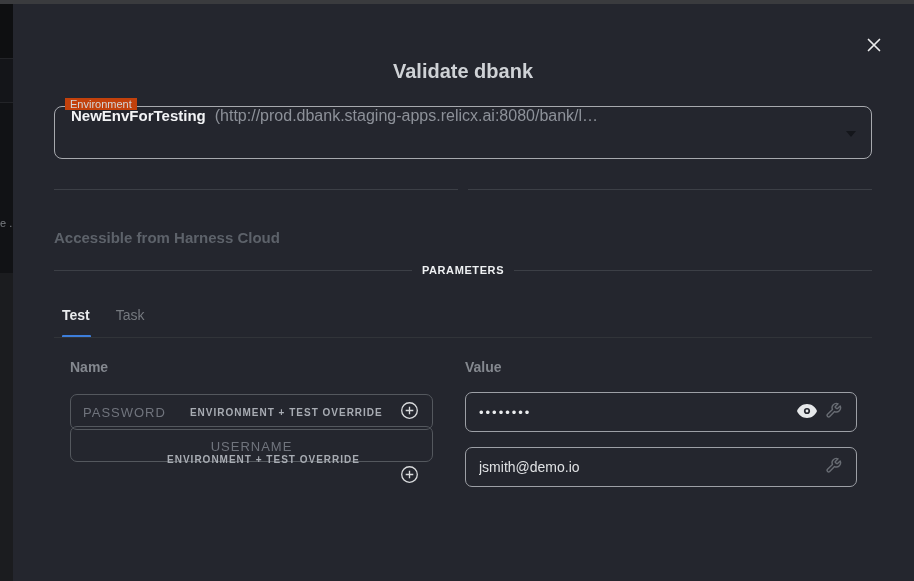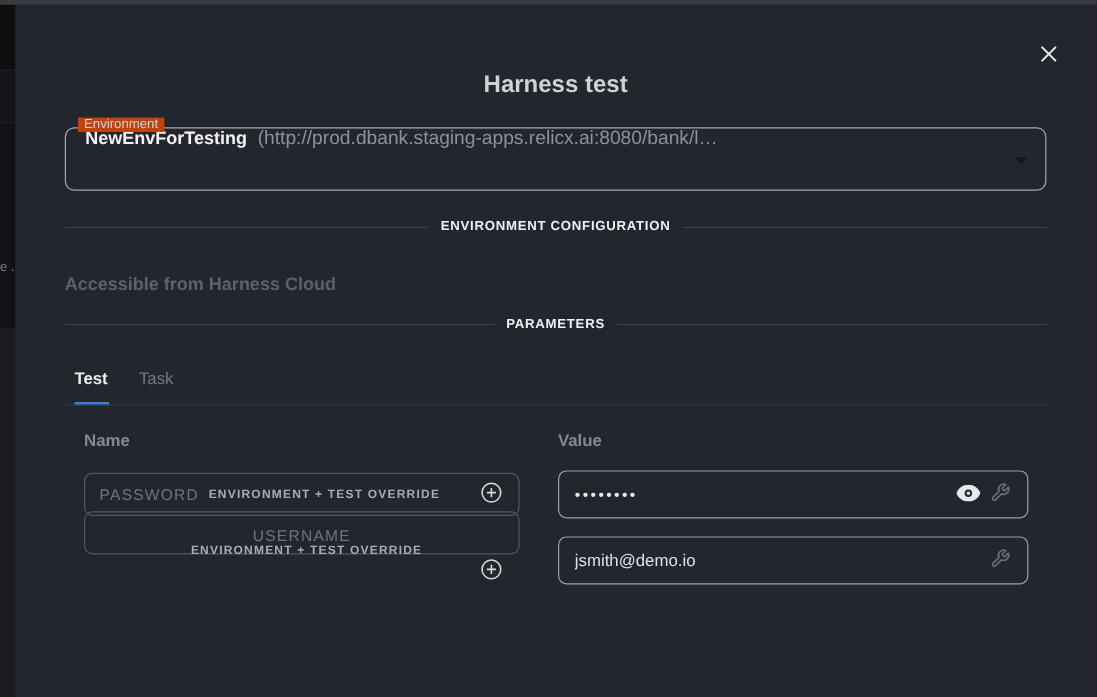--- a/index.html
+++ b/index.html
@@ -53,21 +53,21 @@
   
   .col-header { position:absolute; top:355px; font-size:14px; font-weight:bold; color:#84888f; text-align:left; }
   .col-header.name { left:57px; width:363px; }
   .col-header.value { left:452px; width:392px; }
 
   
   .name-box { position:absolute; left:57px; width:363px; height:36px; border:1px solid #54585e; border-radius:7px; display:flex; align-items:center; padding:12px 12px; }
   .name-box.r1 { top:390px; }
   .name-box.r2 { top:422px;flex-direction:column; }
   .param-name { font-size:13px; color:#70747d; letter-spacing:1px; }
-  .param-badge { font-size:10px; font-weight:bold; color:#a8acb3; letter-spacing:1px; margin-left:8px; white-space:nowrap; }
+  .param-badge { font-size:10px; font-weight:bold; color:#a8acb3; letter-spacing:1px; margin-left:24px; white-space:nowrap; }
   .add-btn { margin-left:auto; width:22px; height:22px; display:flex; align-items:center; justify-content:center; background:none; border:none; cursor:pointer; }
 
   .value-box { position:absolute; left:452px; width:392px; height:40px; border:1px solid #9da0a6; border-radius:7px; display:flex; align-items:center; padding:0 10px 0 13px; }
   .value-box.r1 { top:388px; }
   .value-box.r2 { top:443px;gap:16px; }
   .value-input { flex:1; min-width:0; background:transparent; border:none; outline:none; font-family:"Liberation Sans", sans-serif; }
   .value-input.masked { font-size:13px; letter-spacing:2px; color:#eaecee; }
   .value-input.plain { font-size:14px; color:#e0e2e4; }
   .icon-btn { width:26px; height:26px; display:flex; align-items:center; justify-content:center; background:none; border:none; cursor:pointer; flex:0 0 auto; }
 </style>
@@ -90,34 +90,33 @@
   <div class="dialog">
 
     <button class="close-btn">
       <span>
         <svg width="18" height="18" viewBox="0 0 18 18">
             <path d="M3.5 3.5 L14.5 14.5 M14.5 3.5 L3.5 14.5" stroke="#eaebec" stroke-width="1.7" stroke-linecap="round" fill="none"></path>
           </svg>
       </span>
     </button>
 
-    <div class="dlg-title">Harness test</div>
+    <div class="dlg-title">Validate dbank</div>
 
     <div class="env-select">
       <span class="env-legend">Environment</span>
       <div class="env-content">
         <span class="env-name">NewEnvForTesting</span>
         <span class="env-url">(http://prod.dbank.staging-apps.relicx.ai:8080/bank/l…</span>
       </div>
       <span class="env-caret"></span>
     </div>
 
     <div class="divider dv-env">
       <span class="line"></span>
-      <span class="dv-label">ENVIRONMENT CONFIGURATION</span>
       <span class="line"></span>
     </div>
 
     <div class="env-note">Accessible from Harness Cloud</div>
 
     <div class="divider dv-par">
       <span class="line"></span>
       <span class="dv-label">PARAMETERS</span>
       <span class="line"></span>
     </div>

